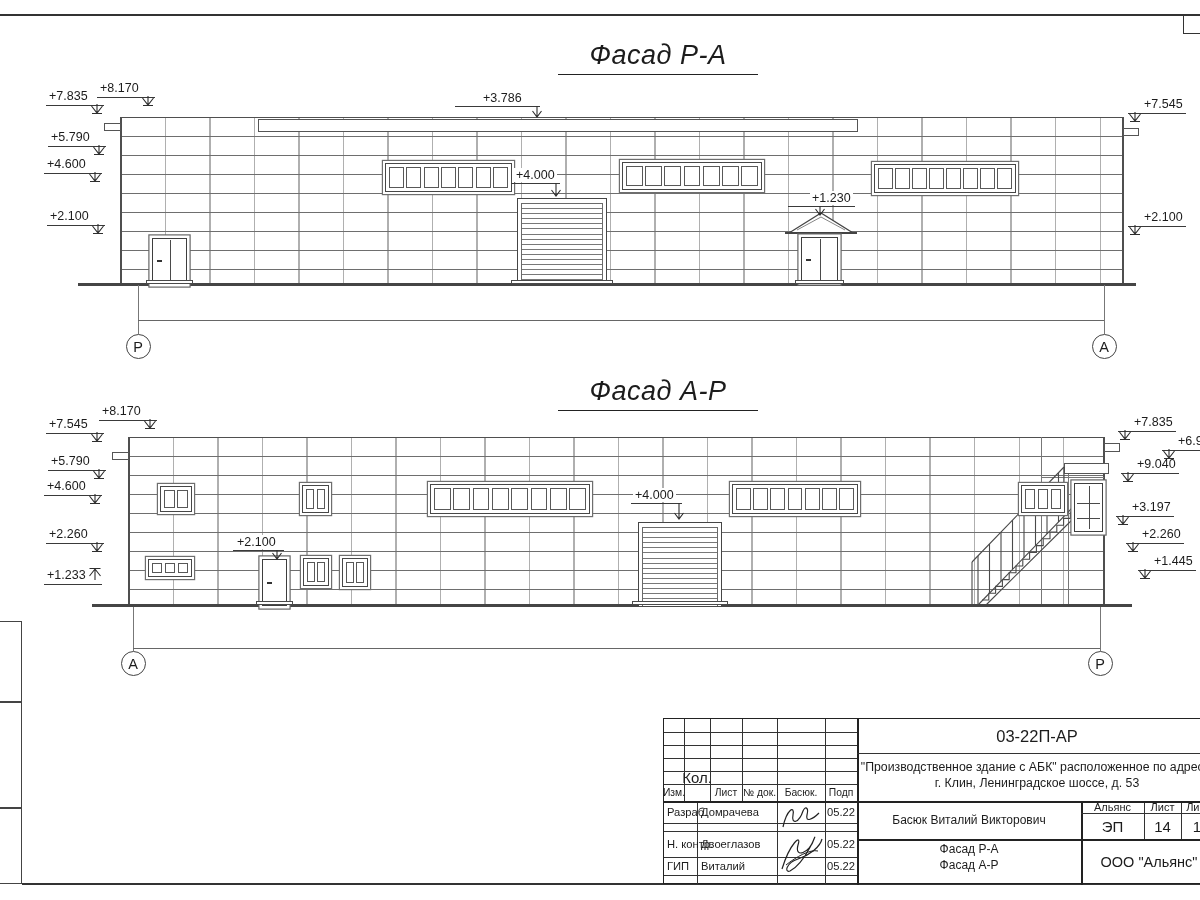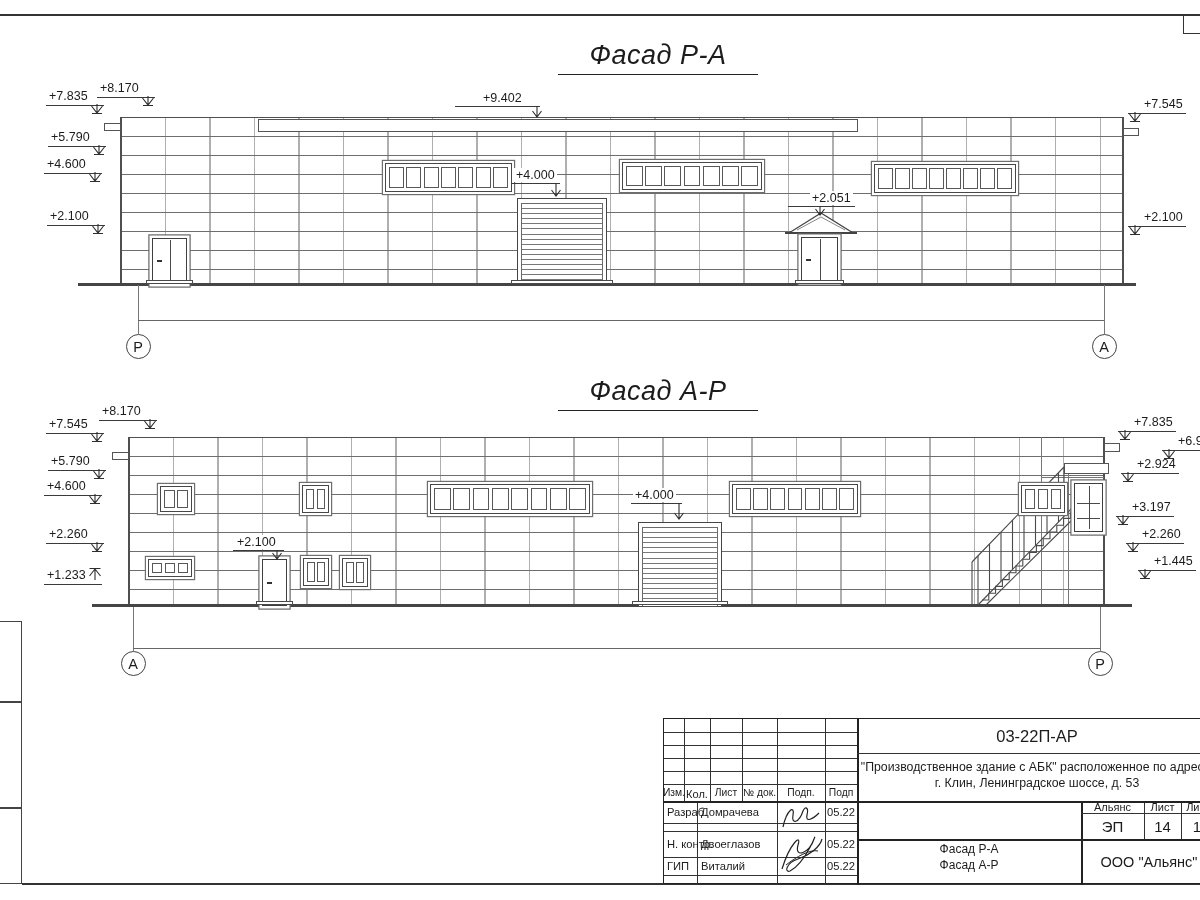--- a/index.html
+++ b/index.html
@@ -123,25 +123,26 @@
     <div class="tbh" style="left:0;top:156px;width:193px;"></div>
     <div class="tbh" style="left:193px;top:34px;width:360px;"></div>
     <div class="tbh tk" style="left:0;top:82px;width:553px;"></div>
     <div class="tbh" style="left:417px;top:94px;width:136px;"></div>
     <div class="tbh tk" style="left:193px;top:120px;width:360px;"></div>
 
     <div class="tbc" style="left:193px;top:0;width:360px;height:34px;font-size:16.5px;">03-22П-АР</div>
     <div class="tbc" style="left:193px;top:40px;width:360px;height:16px;font-size:12.3px;">"Производственное здание с АБК" расположенное по адресу:</div>
     <div class="tbc" style="left:193px;top:56px;width:360px;height:15px;font-size:12.3px;">г. Клин, Ленинградское шоссе, д. 53</div>
     <div class="tbc" style="left:0;top:65px;width:20px;height:17px;font-size:10.3px;">Изм.</div>
-    <div class="tbc" style="left:20px;top:65px;width:26px;height:20px;font-size:11px;">Кол.</div>
+    <div class="tbc" style="left:20px;top:48px;width:26px;height:20px;font-size:15px;">Кол.</div>
     <div class="tbc" style="left:46px;top:65px;width:32px;height:17px;font-size:10.3px;">Лист</div>
     <div class="tbc" style="left:78px;top:65px;width:35px;height:17px;font-size:10.3px;">№ док.</div>
-    <div class="tbc" style="left:113px;top:65px;width:48px;height:17px;font-size:10.3px;">Подп.</div>
+    <div class="tbc" style="left:113px;top:65px;width:48px;height:17px;font-size:10.3px;">Басюк.</div>
     <div class="tbc" style="left:161px;top:65px;width:32px;height:17px;font-size:10.3px;">Подп</div>
+    <div class="tbc" style="left:193px;top:82px;width:224px;height:38px;font-size:12px;">Басюк Виталий Викторович</div>
     <div class="tbc" style="left:417px;top:82px;width:63px;height:12px;font-size:11px;">Альянс</div>
     <div class="tbc" style="left:480px;top:82px;width:37px;height:12px;font-size:11px;">Лист</div>
     <div class="tbc" style="left:517px;top:82px;width:46px;height:12px;font-size:11px;">Листов</div>
     <div class="tbc" style="left:417px;top:94px;width:63px;height:26px;font-size:15px;">ЭП</div>
     <div class="tbc" style="left:480px;top:94px;width:37px;height:26px;font-size:15px;">14</div>
     <div class="tbc" style="left:517px;top:94px;width:40px;height:26px;font-size:15px;">19</div>
     <div class="tbc" style="left:193px;top:122px;width:224px;height:16px;font-size:12px;">Фасад Р-А</div>
     <div class="tbc" style="left:193px;top:138px;width:224px;height:16px;font-size:12px;">Фасад А-Р</div>
     <div class="tbc" style="left:417px;top:120px;width:136px;height:46px;font-size:14.5px;">ООО "Альянс"</div>
 
@@ -221,35 +222,35 @@
     <div class="mark" style="left: 47px; top: 209px;"><span class="mlbl">+2.100</span><svg width="16" height="14" viewBox="0 0 16 14" style="top: 15px; right: -1px;">
         <path d="M8 0V8 M2.5 2L8 9L13.5 2 M3 9.5H13" stroke="#2e2e2e" stroke-width="1.1" fill="none"></path>
       </svg></div>
     <div class="mark" style="left: 1128px; top: 97px;"><span class="mlbl ml">+7.545</span><svg width="16" height="14" viewBox="0 0 16 14" style="top: 15px; left: -1px;">
         <path d="M8 0V8 M2.5 2L8 9L13.5 2 M3 9.5H13" stroke="#2e2e2e" stroke-width="1.1" fill="none"></path>
       </svg></div>
     <div class="mark" style="left: 1128px; top: 210px;"><span class="mlbl ml">+2.100</span><svg width="16" height="14" viewBox="0 0 16 14" style="top: 15px; left: -1px;">
         <path d="M8 0V8 M2.5 2L8 9L13.5 2 M3 9.5H13" stroke="#2e2e2e" stroke-width="1.1" fill="none"></path>
       </svg></div>
     <div class="flabel" style="left: 0px; top: 0px;">
-      <span style="left: 481px; top: 91px;">+9.402</span>
+      <span style="left: 481px; top: 91px;">+3.786</span>
       <div class="shelf" style="left: 455px; top: 105.5px; width: 85px;"></div>
       <svg width="12" height="12" viewBox="0 0 12 12" style="left: 531px; top: 106px;">
         <path d="M6 0V11 M1.5 5L6 11L10.5 5" stroke="#2e2e2e" stroke-width="1.1" fill="none"></path>
       </svg>
     </div>
     <div class="flabel" style="left: 0px; top: 0px;">
       <span style="left: 514px; top: 168px;">+4.000</span>
       <div class="shelf" style="left: 511px; top: 182.5px; width: 49px;"></div>
       <svg width="12" height="14" viewBox="0 0 12 14" style="left: 550px; top: 183px;">
         <path d="M6 0V13 M1.5 7L6 13L10.5 7" stroke="#2e2e2e" stroke-width="1.1" fill="none"></path>
       </svg>
     </div>
     <div class="flabel" style="left: 0px; top: 0px;">
-      <span style="left: 810px; top: 191px;">+2.051</span>
+      <span style="left: 810px; top: 191px;">+1.230</span>
       <div class="shelf" style="left: 788px; top: 205.5px; width: 67px;"></div>
       <svg width="12" height="10" viewBox="0 0 12 10" style="left: 814px; top: 206px;">
         <path d="M6 0V9 M1.5 3L6 9L10.5 3" stroke="#2e2e2e" stroke-width="1.1" fill="none"></path>
       </svg>
     </div>
     <div class="axline" style="left: 138px; top: 285px; height: 49px;"></div>
     <div class="axline" style="left: 1104px; top: 285px; height: 49px;"></div>
     <div class="dimline" style="left: 138px; top: 320px; width: 966px;"></div>
     <div class="axc" style="left: 125.5px; top: 334px;">Р</div>
     <div class="axc" style="left: 1091.5px; top: 334px;">А</div>
@@ -328,21 +329,21 @@
       </svg></div>
     <div class="mark" style="left: 44px; top: 568px;"><span class="mlbl">+1.233</span><svg width="16" height="14" viewBox="0 0 16 14" style="top: -1px; right: -1px;">
         <path d="M2.5 1.5H13.5 M2.5 9L8 2 M13.5 9L8 2 M8 2V13" stroke="#2e2e2e" stroke-width="1.1" fill="none"></path>
       </svg></div>
     <div class="mark" style="left: 1118px; top: 415px;"><span class="mlbl ml">+7.835</span><svg width="16" height="14" viewBox="0 0 16 14" style="top: 15px; left: -1px;">
         <path d="M8 0V8 M2.5 2L8 9L13.5 2 M3 9.5H13" stroke="#2e2e2e" stroke-width="1.1" fill="none"></path>
       </svg></div>
     <div class="mark" style="left: 1162px; top: 434px;"><span class="mlbl ml">+6.97</span><svg width="16" height="14" viewBox="0 0 16 14" style="top: 15px; left: -1px;">
         <path d="M8 0V8 M2.5 2L8 9L13.5 2 M3 9.5H13" stroke="#2e2e2e" stroke-width="1.1" fill="none"></path>
       </svg></div>
-    <div class="mark" style="left: 1121px; top: 457px;"><span class="mlbl ml">+2.924</span><svg width="16" height="14" viewBox="0 0 16 14" style="top: 15px; left: -1px;">
+    <div class="mark" style="left: 1121px; top: 457px;"><span class="mlbl ml">+9.040</span><svg width="16" height="14" viewBox="0 0 16 14" style="top: 15px; left: -1px;">
         <path d="M8 0V8 M2.5 2L8 9L13.5 2 M3 9.5H13" stroke="#2e2e2e" stroke-width="1.1" fill="none"></path>
       </svg></div>
     <div class="mark" style="left: 1116px; top: 500px;"><span class="mlbl ml">+3.197</span><svg width="16" height="14" viewBox="0 0 16 14" style="top: 15px; left: -1px;">
         <path d="M8 0V8 M2.5 2L8 9L13.5 2 M3 9.5H13" stroke="#2e2e2e" stroke-width="1.1" fill="none"></path>
       </svg></div>
     <div class="mark" style="left: 1126px; top: 527px;"><span class="mlbl ml">+2.260</span><svg width="16" height="14" viewBox="0 0 16 14" style="top: 15px; left: -1px;">
         <path d="M8 0V8 M2.5 2L8 9L13.5 2 M3 9.5H13" stroke="#2e2e2e" stroke-width="1.1" fill="none"></path>
       </svg></div>
     <div class="mark" style="left: 1138px; top: 554px;"><span class="mlbl ml">+1.445</span><svg width="16" height="14" viewBox="0 0 16 14" style="top: 15px; left: -1px;">
         <path d="M8 0V8 M2.5 2L8 9L13.5 2 M3 9.5H13" stroke="#2e2e2e" stroke-width="1.1" fill="none"></path>

